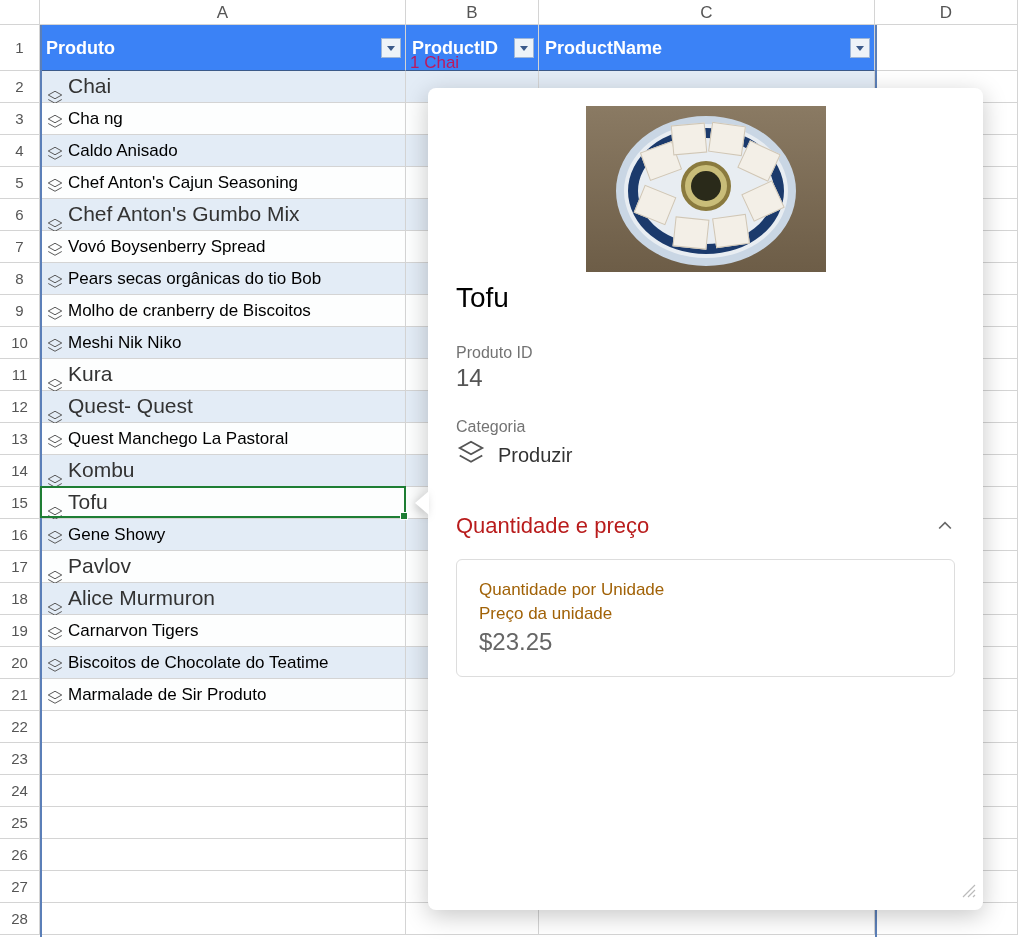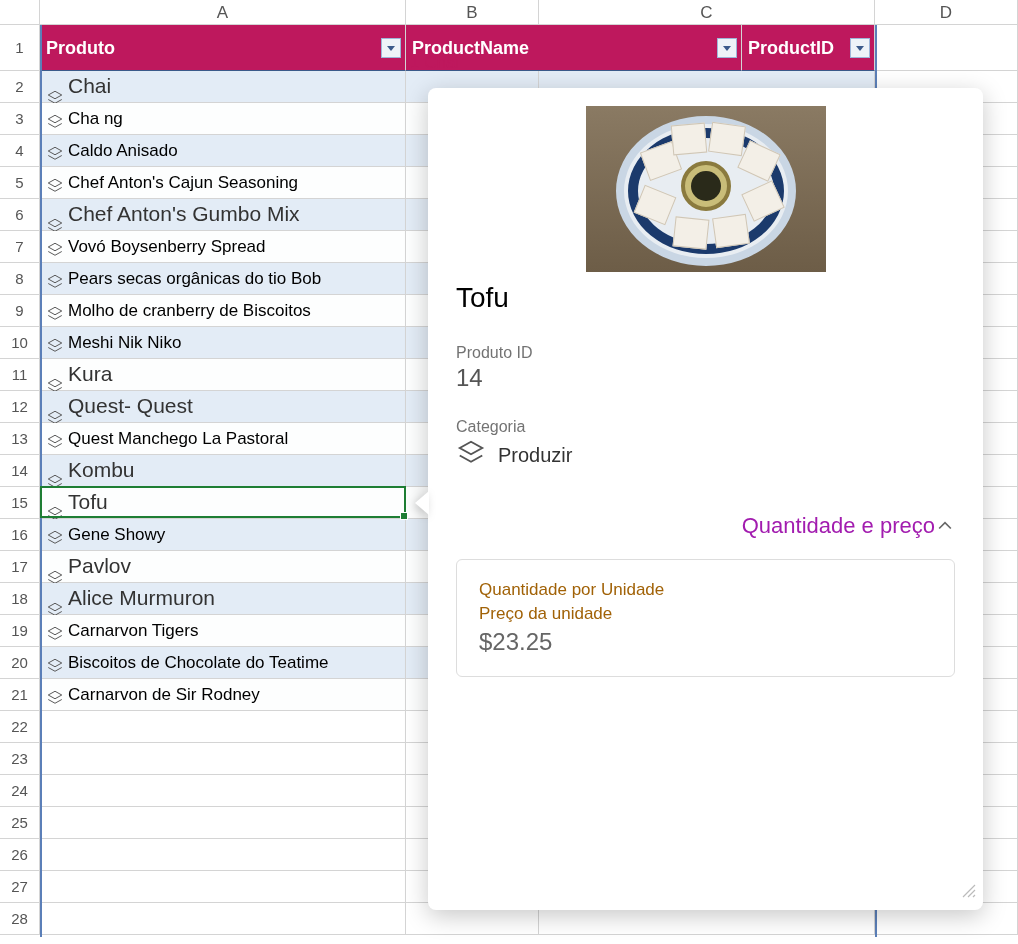--- a/index.html
+++ b/index.html
@@ -69,21 +69,21 @@
     white-space: nowrap;
     overflow: visible;
   }
   .cellA { width: 366px; }
   .cellB { width: 133px; }
   .cellC { width: 336px; }
   .cellD { width: 143px; }
 
   
   .hdrcell {
-    background: #be185d;
+    background: #3b82f6;
     color: #fff;
     font-weight: 600;
     font-size: 18px;
     border-right: 1px solid #d4d4d4;
     border-bottom: 1px solid #3b5a8a;
     display: flex;
     align-items: center;
     padding-left: 6px;
     height: 46px;
     position: relative;
@@ -165,21 +165,21 @@
   .plate .stripe{position:absolute;left:42px;top:22px;width:156px;height:126px;border-radius:50%;border:10px solid #1b3a6c;}
   .plate .bowl{position:absolute;left:95px;top:55px;width:50px;height:50px;border-radius:50%;background:#c9bd79;border:4px solid #8a7a3e;}
   .plate .sauce{position:absolute;left:105px;top:65px;width:30px;height:30px;border-radius:50%;background:#2a2a1a;}
   .tofu{position:absolute;width:34px;height:30px;background:#f3efe7;border:1px solid #cfc6b6;}
   .card h1{font-size:28px;font-weight:400;margin:10px 0 30px 0;}
   .field-label{font-size:16px;color:#737373;margin-bottom:2px;}
   .field-value{font-size:24px;color:#555;margin-bottom:26px;}
   .cat-row{display:flex;align-items:center;gap:12px;margin-bottom:40px;}
   .cat-row svg{width:30px;height:30px;stroke:#555;fill:none;stroke-width:1.5;}
   .cat-row span{font-size:20px;color:#333;}
-  .section-hdr{display:flex;justify-content:flex-end;align-items:center;font-size:22px;color:#a21caf;margin-bottom:20px;}
+  .section-hdr{display:flex;justify-content:space-between;align-items:center;font-size:22px;color:#b91c1c;margin-bottom:20px;}
   .chev{width:20px;height:20px;stroke:#666;fill:none;stroke-width:2;}
   .section-body{
     border:1px solid #ddd;border-radius:6px;padding:20px 22px;
   }
   .sub-label{font-size:17px;color:#a16207;margin-bottom:4px;}
   .sub-value{font-size:24px;color:#666;margin-bottom:24px;}
   .tbl-border-left {
     position:absolute;top:25px;left:40px;width:0;height:912px;border-left:2px solid #5b7fb8;pointer-events:none;
   }
   .tbl-border-right {
@@ -204,36 +204,36 @@
       <div class="grid-row row-hdr">
         <div class="row-label">1</div>
         <div class="cell cellA hdrcell">
           <span>Produto</span>
           <span class="filter-btn">
             <svg viewBox="0 0 10 10">
               <path d="M1 3 L5 8 L9 3 Z"></path>
             </svg>
           </span>
         </div>
+        <div class="cell cellB hdrcell">
+          <span>ProductID</span>
+          <span class="filter-btn">
+            <svg viewBox="0 0 10 10">
+              <path d="M1 3 L5 8 L9 3 Z"></path>
+            </svg>
+          </span>
+        </div>
         <div class="cell cellC hdrcell">
           <span>ProductName</span>
           <span class="filter-btn">
             <svg viewBox="0 0 10 10">
               <path d="M1 3 L5 8 L9 3 Z"></path>
             </svg>
           </span>
         </div>
-        <div class="cell cellB hdrcell">
-          <span>ProductID</span>
-          <span class="filter-btn">
-            <svg viewBox="0 0 10 10">
-              <path d="M1 3 L5 8 L9 3 Z"></path>
-            </svg>
-          </span>
-        </div>
         <div class="cell cellD" style="height:46px"></div>
       </div>
       <div class="grid-row">
         <div class="row-label">2</div>
         <div class="cell cellA datacell banded big-text">
           <span class="dt-icon"><svg viewBox="0 0 24 24">
               <path d="M3 8 L12 3 L21 8 L12 13 Z"></path>
               <path d="M3 14 L12 19 L21 14"></path>
             </svg></span>
           <span>Chai</span>
@@ -476,21 +476,21 @@
         <div class="cell cellC banded"></div>
         <div class="cell cellD"></div>
       </div>
       <div class="grid-row">
         <div class="row-label">21</div>
         <div class="cell cellA datacell unbanded small-text">
           <span class="dt-icon"><svg viewBox="0 0 24 24">
               <path d="M3 8 L12 3 L21 8 L12 13 Z"></path>
               <path d="M3 14 L12 19 L21 14"></path>
             </svg></span>
-          <span>Carnarvon de Sir Rodney</span>
+          <span>Marmalade de Sir Produto</span>
         </div>
         <div class="cell cellB unbanded"></div>
         <div class="cell cellC unbanded"></div>
         <div class="cell cellD"></div>
       </div>
       <div class="grid-row">
         <div class="row-label">22</div>
         <div class="cell cellA"></div>
         <div class="cell cellB"></div>
         <div class="cell cellC"></div>

